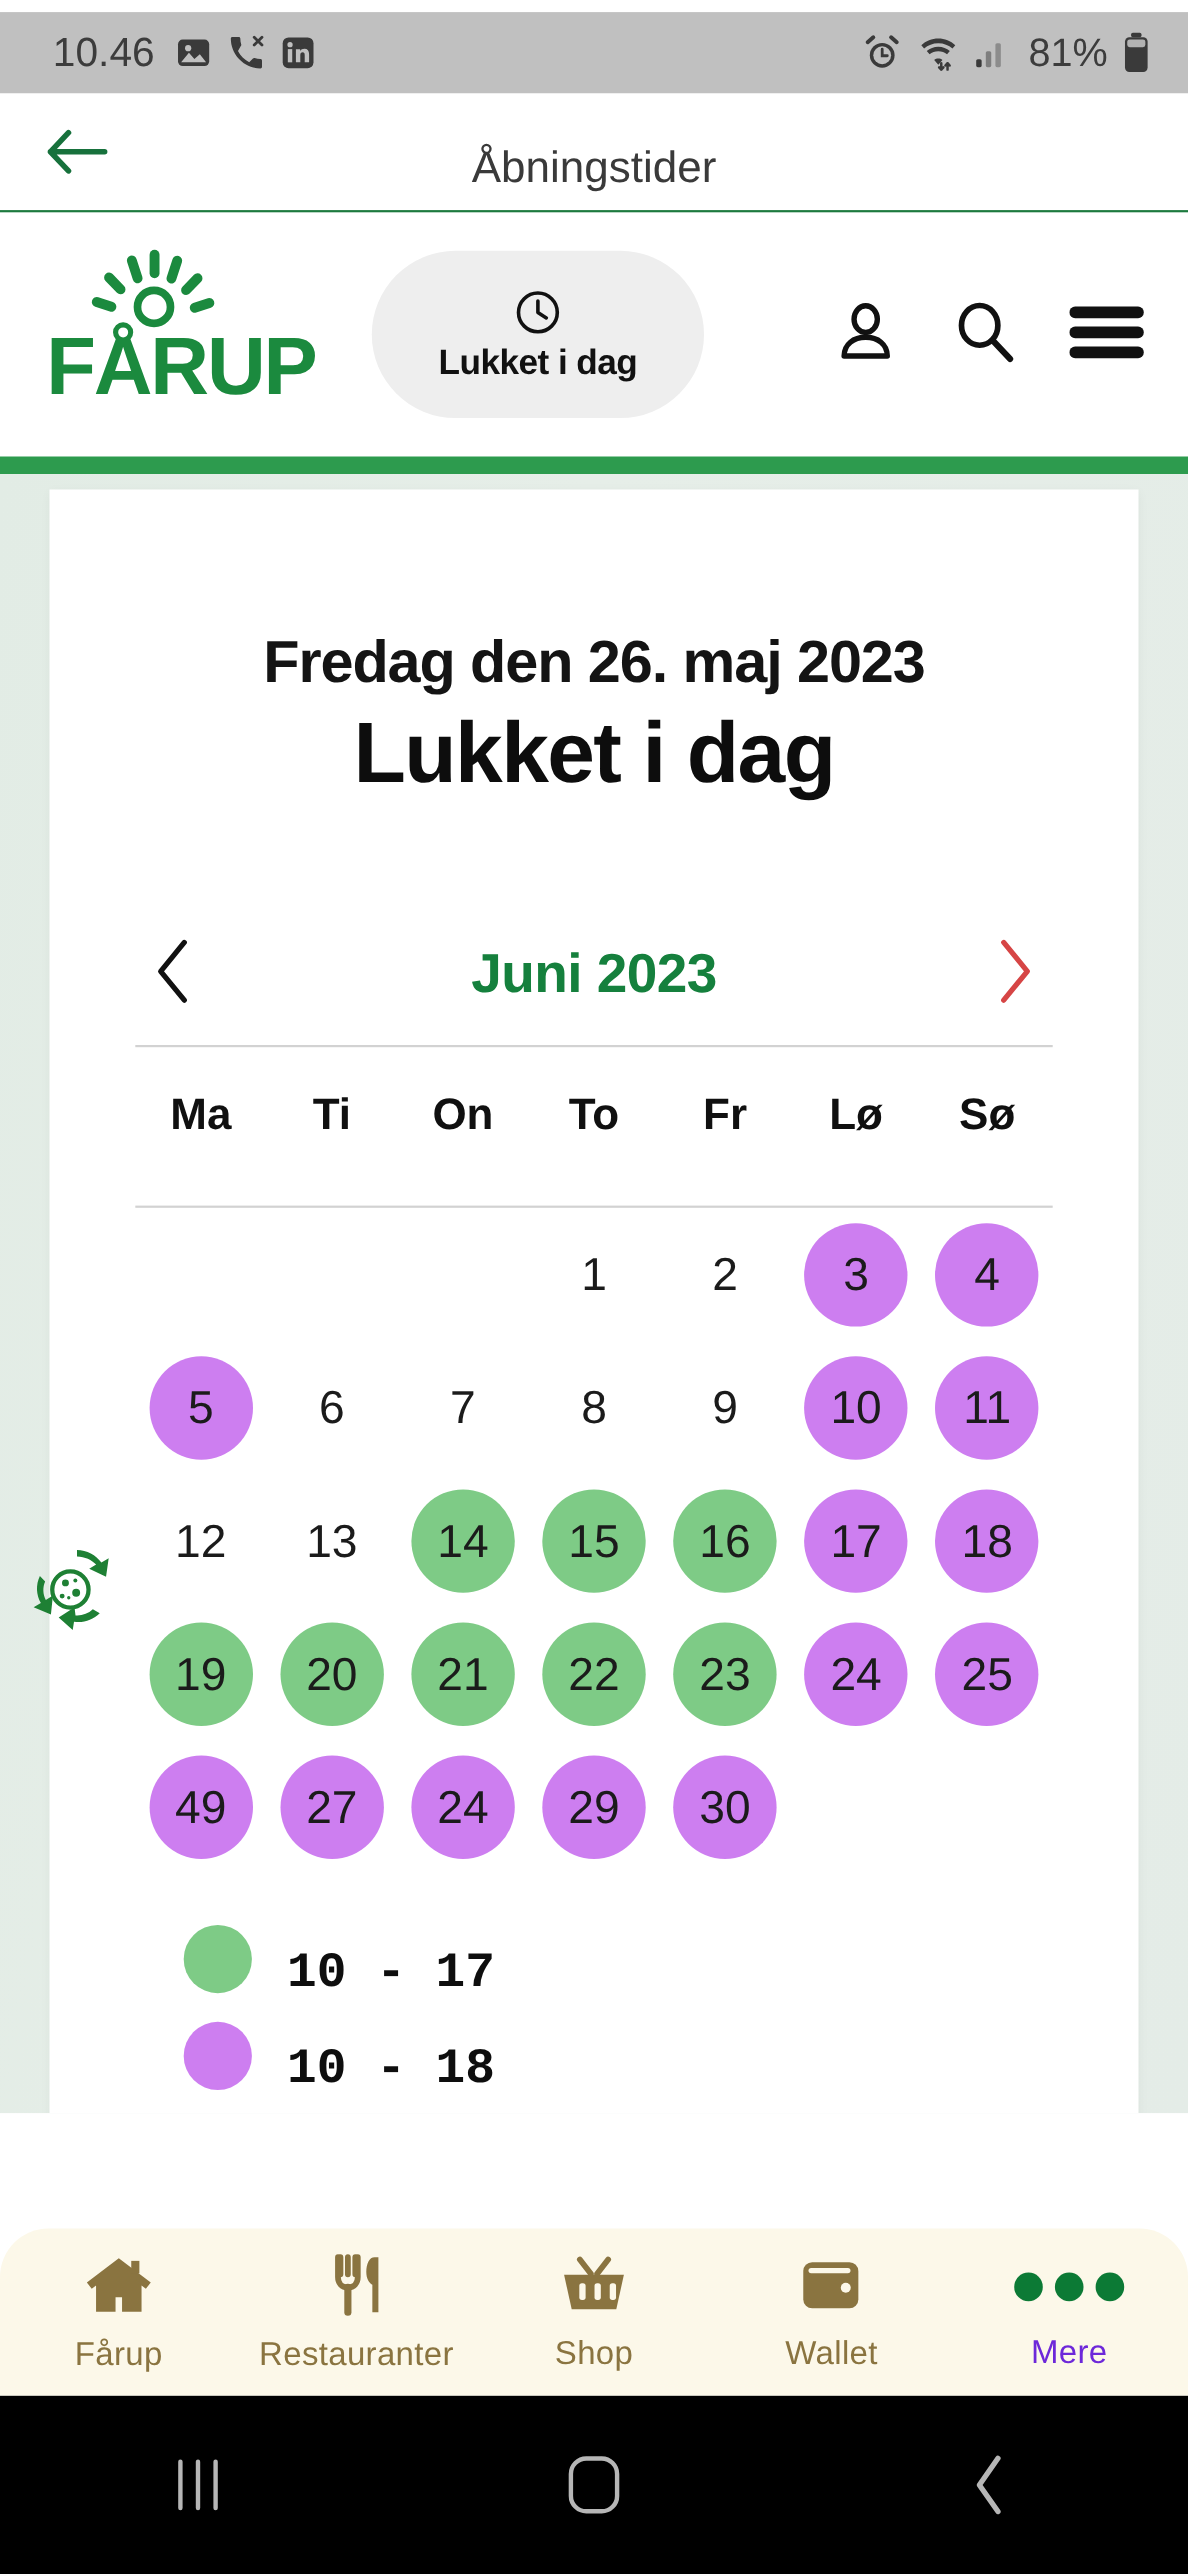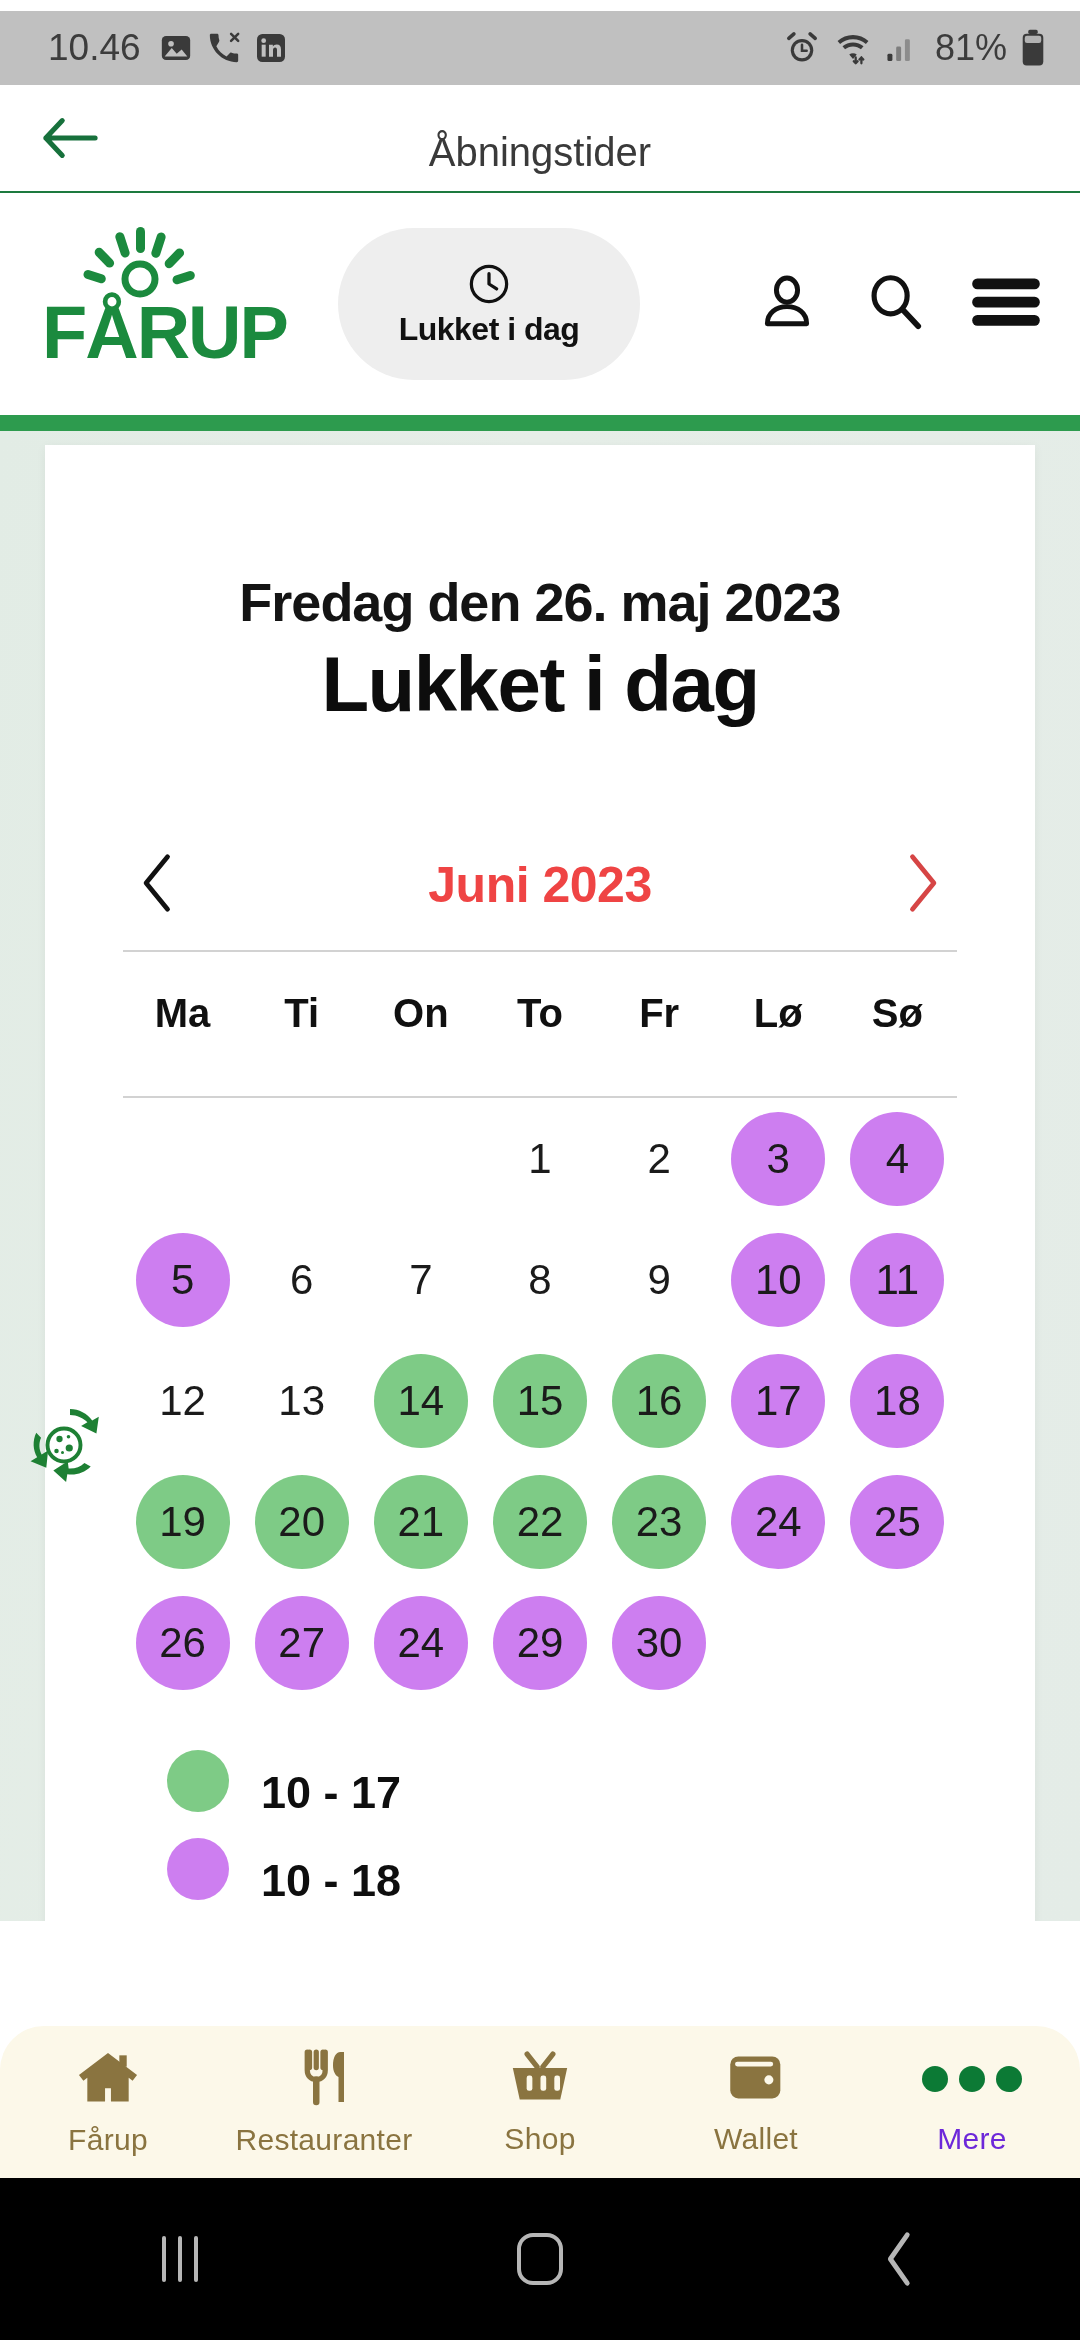--- a/index.html
+++ b/index.html
@@ -85,21 +85,21 @@
     font-family:"Liberation Sans Narrow","Liberation Sans",sans-serif;
     letter-spacing:-1.5px;
   }
 
   
   .cal{ margin:112px 78px 0 78px; }
   .cal-nav{ display:flex; align-items:center; justify-content:space-between; height:86px; }
   .cal-arrow{ width:70px; text-align:center; cursor:pointer; }
   .cal-month{
     flex:1; text-align:center;
-    font-size:50px; font-weight:700; color:#ef4444;
+    font-size:50px; font-weight:700; color:#15803d;
     font-family:"Liberation Sans Narrow","Liberation Sans",sans-serif;
     letter-spacing:-0.5px;
   }
   .cal-rule{ height:2px; background:#d2d2d2; margin-top:22px;}
   .cal-dow{
     display:grid; grid-template-columns:repeat(7,1fr);
     height:122px; align-items:center;
   }
   .dow{
     text-align:center; font-size:40px; font-weight:700; color:#101010;
@@ -120,21 +120,21 @@
   .daynum.empty{ background:transparent; }
 
   
   .legend{ margin:34px 0 0 122px; }
   .legend-row{ display:flex; align-items:center; gap:32px; height:88px; }
   .legend-dot{ width:62px; height:62px; border-radius:50%; flex:0 0 62px;}
   .legend-dot.green{ background:#7ecb86; }
   .legend-dot.purple{ background:#cd7ef0; }
   .legend-label{
     font-size:45px; font-weight:700; color:#0e0e0e;
-    font-family:Liberation Sans, sans-serif;
+    font-family:Liberation Mono, monospace;
     margin-top:24px;
   }
 
   
   .recycle-float{
     position:absolute; left:14px; top:1395px;
     width:100px; height:100px; z-index:40;
     display:flex; align-items:center; justify-content:center;
   }
 
@@ -410,21 +410,21 @@
           <div class="cal-cell">
             <div class="daynum green">23</div>
           </div>
           <div class="cal-cell">
             <div class="daynum purple">24</div>
           </div>
           <div class="cal-cell">
             <div class="daynum purple">25</div>
           </div>
           <div class="cal-cell">
-            <div class="daynum purple">26</div>
+            <div class="daynum purple">49</div>
           </div>
           <div class="cal-cell">
             <div class="daynum purple">27</div>
           </div>
           <div class="cal-cell">
             <div class="daynum purple">24</div>
           </div>
           <div class="cal-cell">
             <div class="daynum purple">29</div>
           </div>

